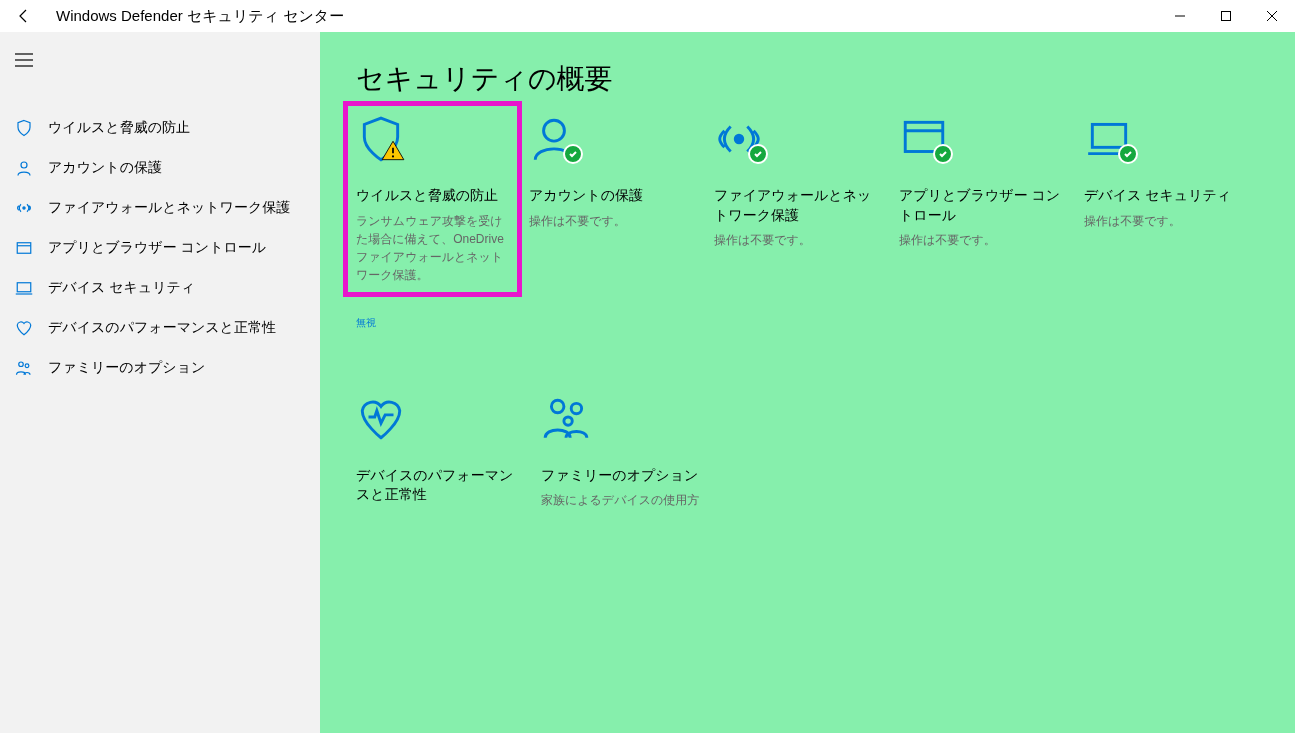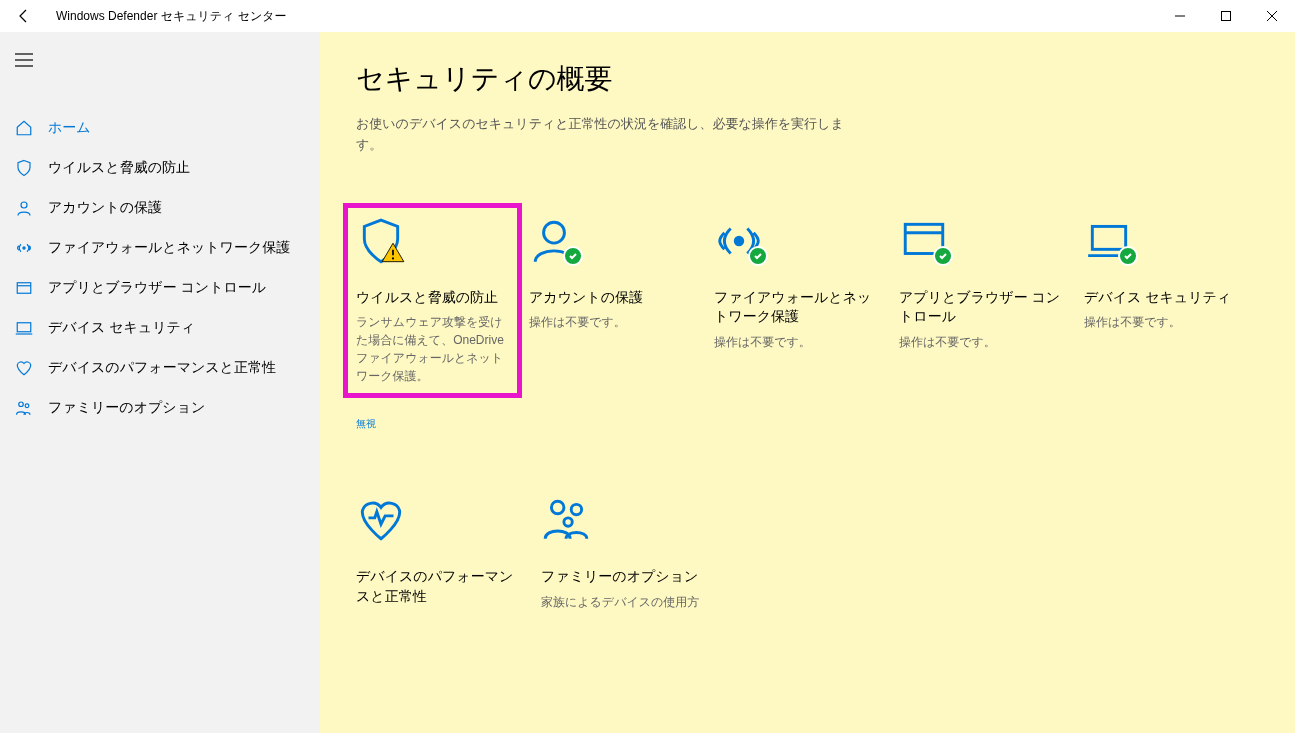--- a/index.html
+++ b/index.html
@@ -16,21 +16,21 @@
       height: 32px;
       display: flex;
       align-items: center;
       background: #fff;
     }
     .titlebar .back-btn {
       width: 48px; height: 32px;
       display: flex; align-items: center; justify-content: center;
     }
     .titlebar .title {
-      font-size: 12px;
+      font-size: 15px;
       padding-left: 8px;
     }
     .win-controls {
       margin-left: auto;
       display: flex;
     }
     .win-controls .wc {
       width: 46px; height: 32px;
       display: flex; align-items: center; justify-content: center;
     }
@@ -64,21 +64,21 @@
       color: #0078d7;
     }
     .nav-item .nav-icon {
       width: 20px; height: 20px;
       display: flex; align-items: center; justify-content: center;
       color: #0078d7;
     }
     .nav-item .nav-label { flex: 1; }
     .main {
       flex: 1;
-      background: #fef9c3;
+      background: #86efac;
       padding: 28px 36px 4px 36px;
       overflow-y: auto;
     }
     .page-title {
       font-size: 28px;
       font-weight: 400;
       margin-bottom: 16px;
     }
     .page-subtitle {
       font-size: 13px;
@@ -182,28 +182,20 @@
 <div class="app-body">
   <div class="sidebar">
     <div class="hamburger">
       <svg width="18" height="14" viewBox="0 0 18 14" stroke="#000" stroke-width="1.2">
           <line x1="0" y1="1" x2="18" y2="1"></line>
           <line x1="0" y1="7" x2="18" y2="7"></line>
           <line x1="0" y1="13" x2="18" y2="13"></line>
         </svg>
     </div>
 
-    <div class="nav-item active">
-      <span class="nav-icon">
-        <svg width="18" height="18" viewBox="0 0 24 24" fill="none" stroke="currentColor" stroke-width="1.6">
-            <path d="M3 11 L12 3 L21 11 V21 H3 Z"></path>
-          </svg>
-      </span>
-      <span class="nav-label">ホーム</span>
-    </div>
 
     <div class="nav-item">
       <span class="nav-icon">
         <svg width="18" height="18" viewBox="0 0 24 24" fill="none" stroke="currentColor" stroke-width="1.6">
             <path d="M12 2 L20 5 V11 C20 17 12 22 12 22 C12 22 4 17 4 11 V5 Z"></path>
           </svg>
       </span>
       <span class="nav-label">ウイルスと脅威の防止</span>
     </div>
 
@@ -263,21 +255,20 @@
             <circle cx="16" cy="9" r="2.5"></circle>
             <path d="M2 21 C2 16 14 16 14 21 M12 21 C12 17 20 17 20 21"></path>
           </svg>
       </span>
       <span class="nav-label">ファミリーのオプション</span>
     </div>
   </div>
 
   <div class="main">
     <div class="page-title">セキュリティの概要</div>
-    <div class="page-subtitle">お使いのデバイスのセキュリティと正常性の状況を確認し、必要な操作を実行します。</div>
 
     <div class="cards">
 
       <div style="display:flex;flex-direction:column;">
         <div class="card highlighted">
           <div class="card-icon">
             <svg width="50" height="50" viewBox="0 0 24 24" fill="none" stroke="#0078d7" stroke-width="1.4">
                 <path d="M12 2 L20 5 V11 C20 17 12 22 12 22 C12 22 4 17 4 11 V5 Z"></path>
               </svg>
             <svg style="position:absolute;left:24px;top:24px" width="26" height="26" viewBox="0 0 24 24">

